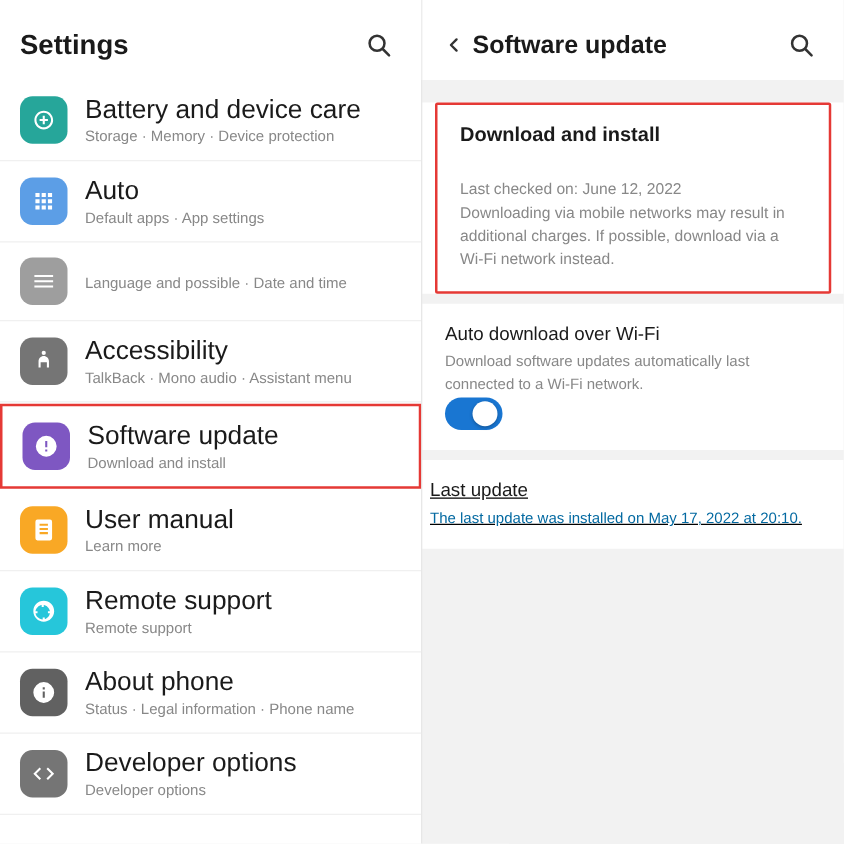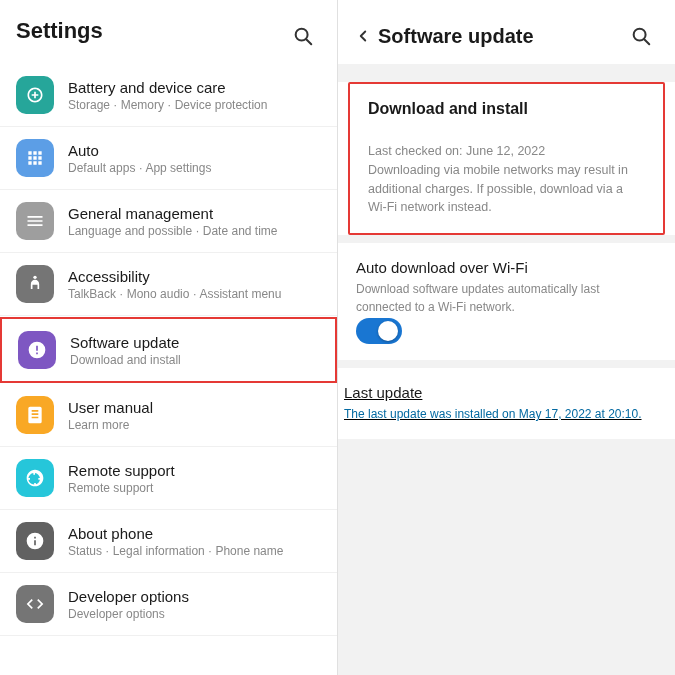--- a/index.html
+++ b/index.html
@@ -16,21 +16,21 @@
     .left-panel {
       width: 338px;
       background: #ffffff;
       display: flex;
       flex-direction: column;
       border-right: 1px solid #e0e0e0;
     }
 
     .panel-header {
       display: flex;
-      align-items: flex-start;
+      align-items: center;
       justify-content: space-between;
       padding: 18px 16px 10px 16px;
       background: #ffffff;
     }
 
     .panel-title {
       font-size: 22px;
       font-weight: 700;
       color: #1a1a1a;
     }
@@ -89,21 +89,21 @@
     .item-icon svg, .item-icon span {
       color: white;
       fill: white;
     }
 
     .item-text {
       flex: 1;
     }
 
     .item-name {
-      font-size: 15px;
+      font-size: 21px;
       font-weight: 500;
       color: #1a1a1a;
     }
 
     .item-sub {
       font-size: 12px;
       color: #888;
       margin-top: 2px;
     }
 
@@ -285,21 +285,20 @@
       </div>
     </div>
 
     <div class="settings-item">
       <div class="item-icon gray">
         <svg width="20" height="20" viewBox="0 0 24 24" fill="white">
             <path d="M3 6h18v2H3V6zm0 5h18v2H3v-2zm0 5h18v2H3v-2z"></path>
           </svg>
       </div>
       <div class="item-text">
-        <div class="item-name">General management</div>
         <div class="item-sub">Language and possible · Date and time</div>
       </div>
     </div>
 
     <div class="settings-item">
       <div class="item-icon dark-gray">
         <svg width="20" height="20" viewBox="0 0 24 24" fill="white">
             <circle cx="12" cy="4" r="2"></circle>
             <path d="M12 7c-2.76 0-5 2.24-5 5v6h2v-5h6v5h2v-6c0-2.76-2.24-5-5-5z"></path>
           </svg>

